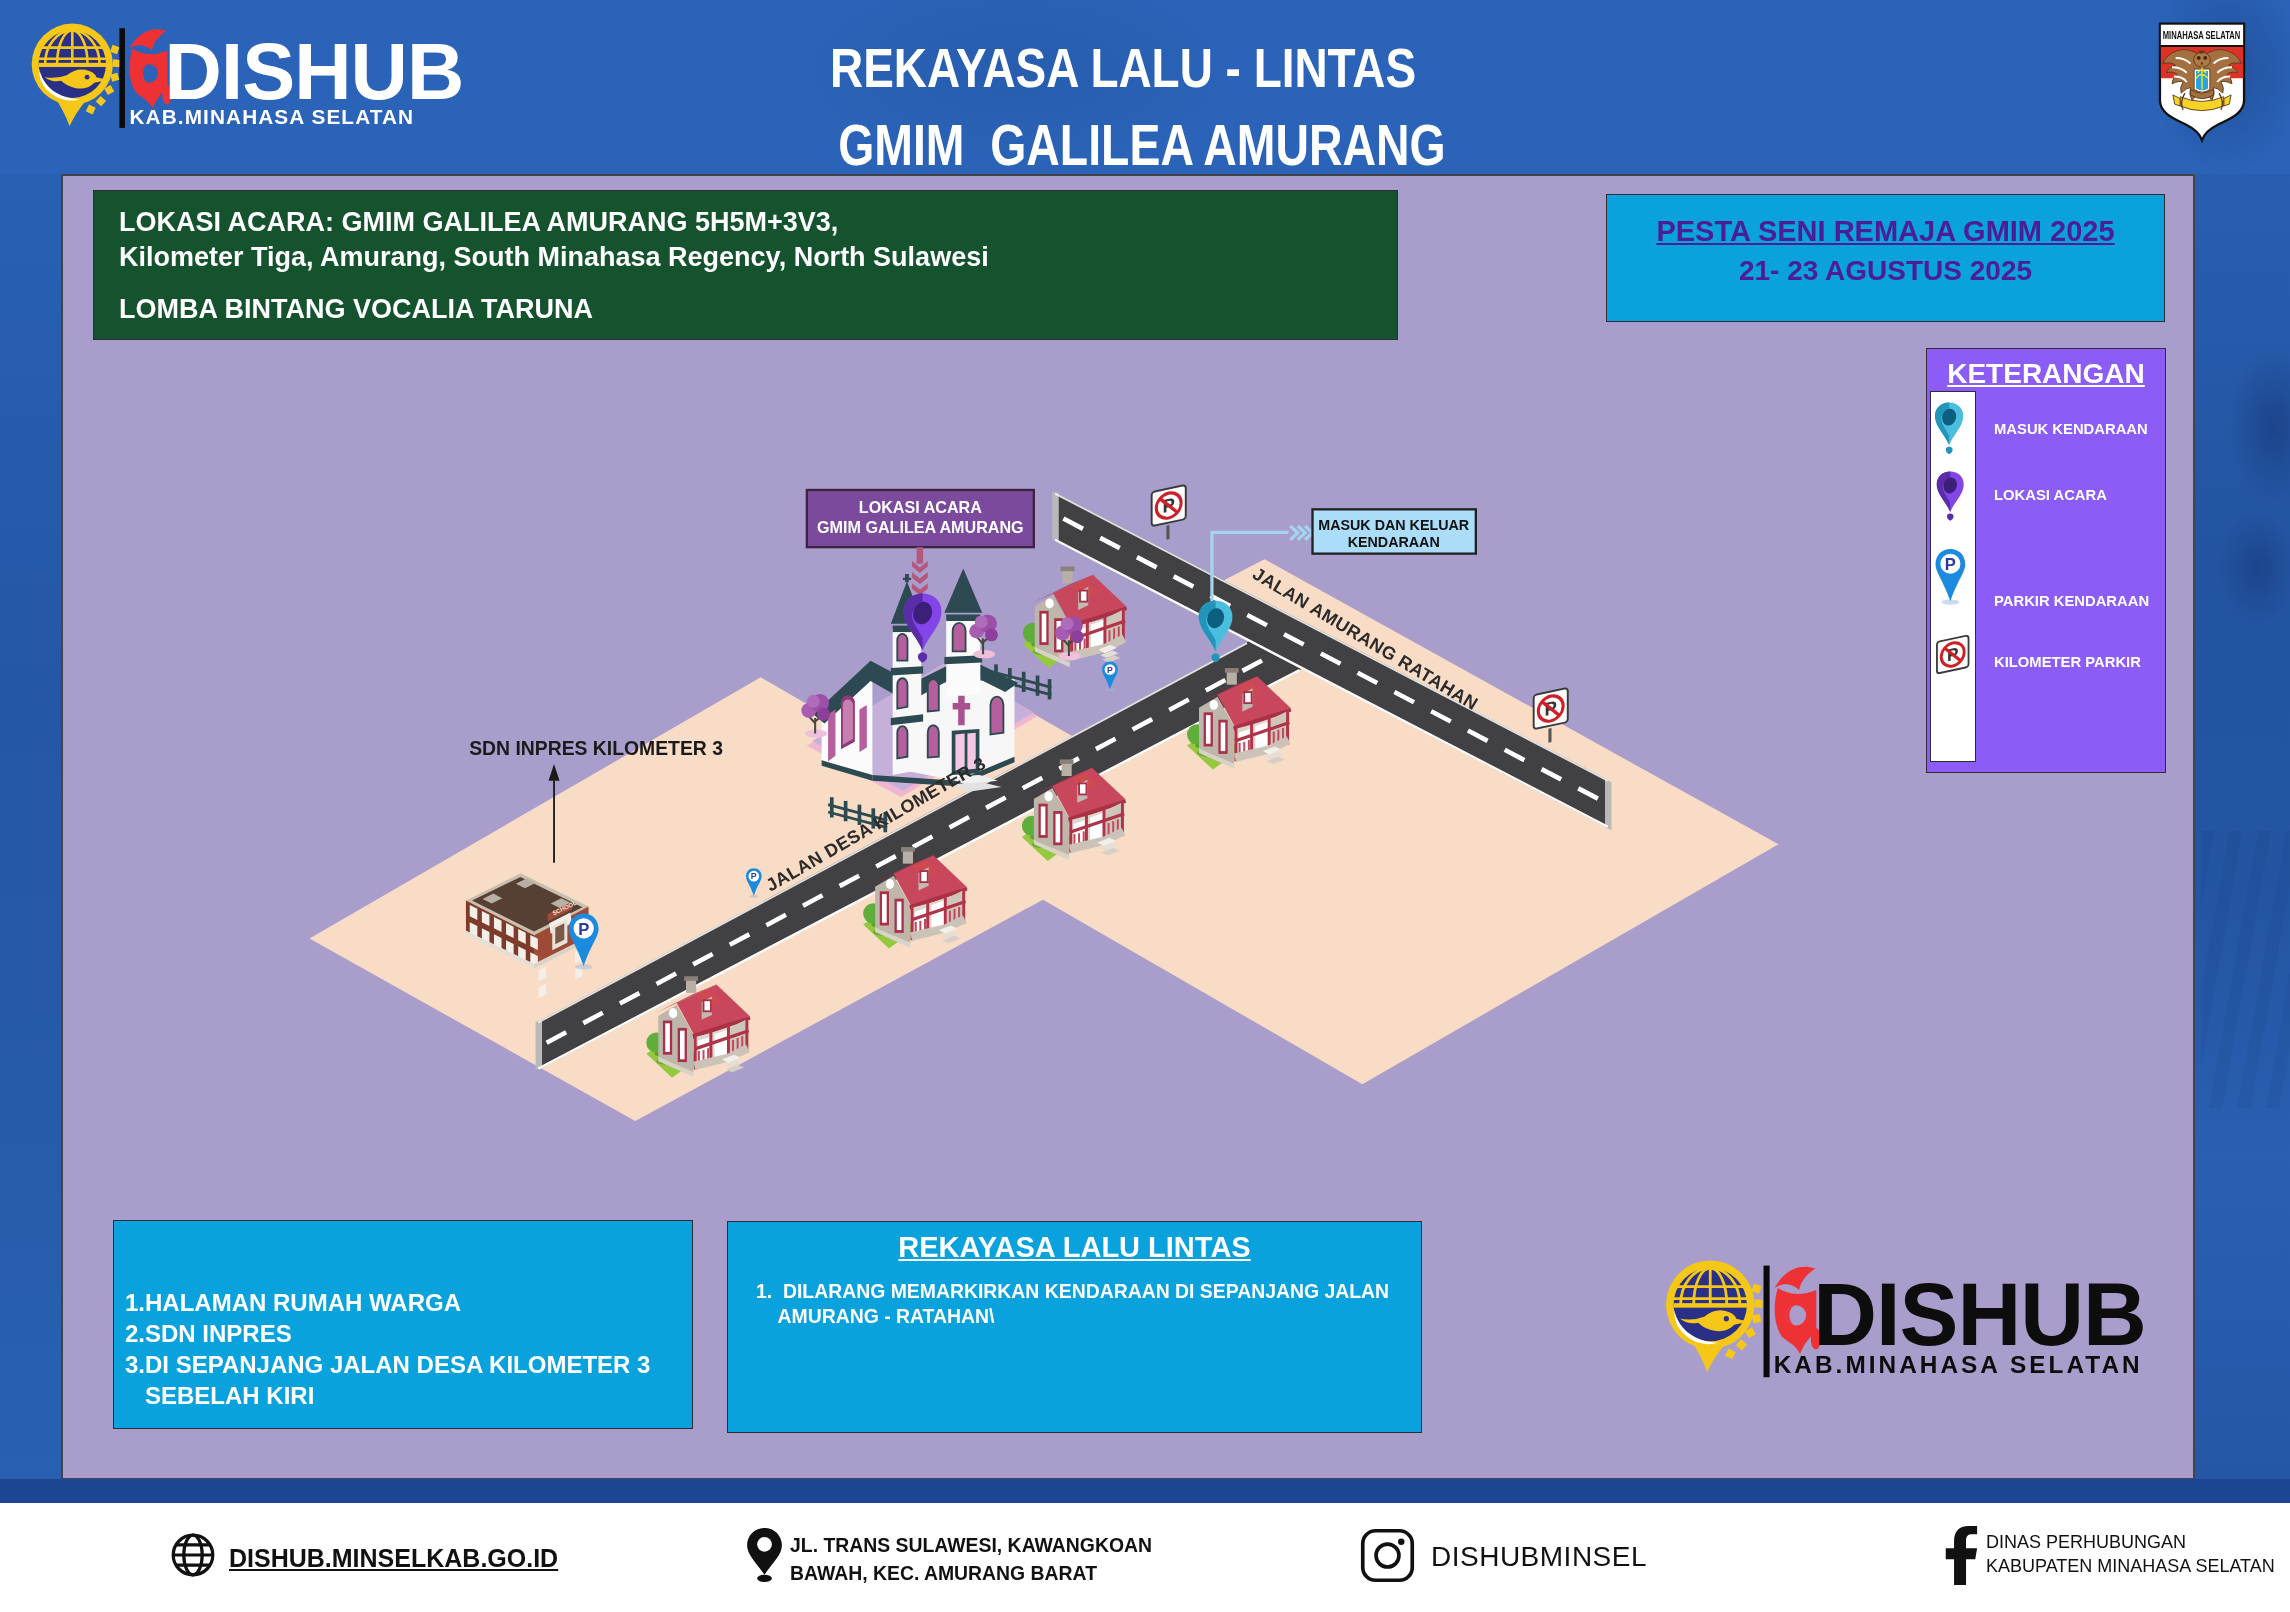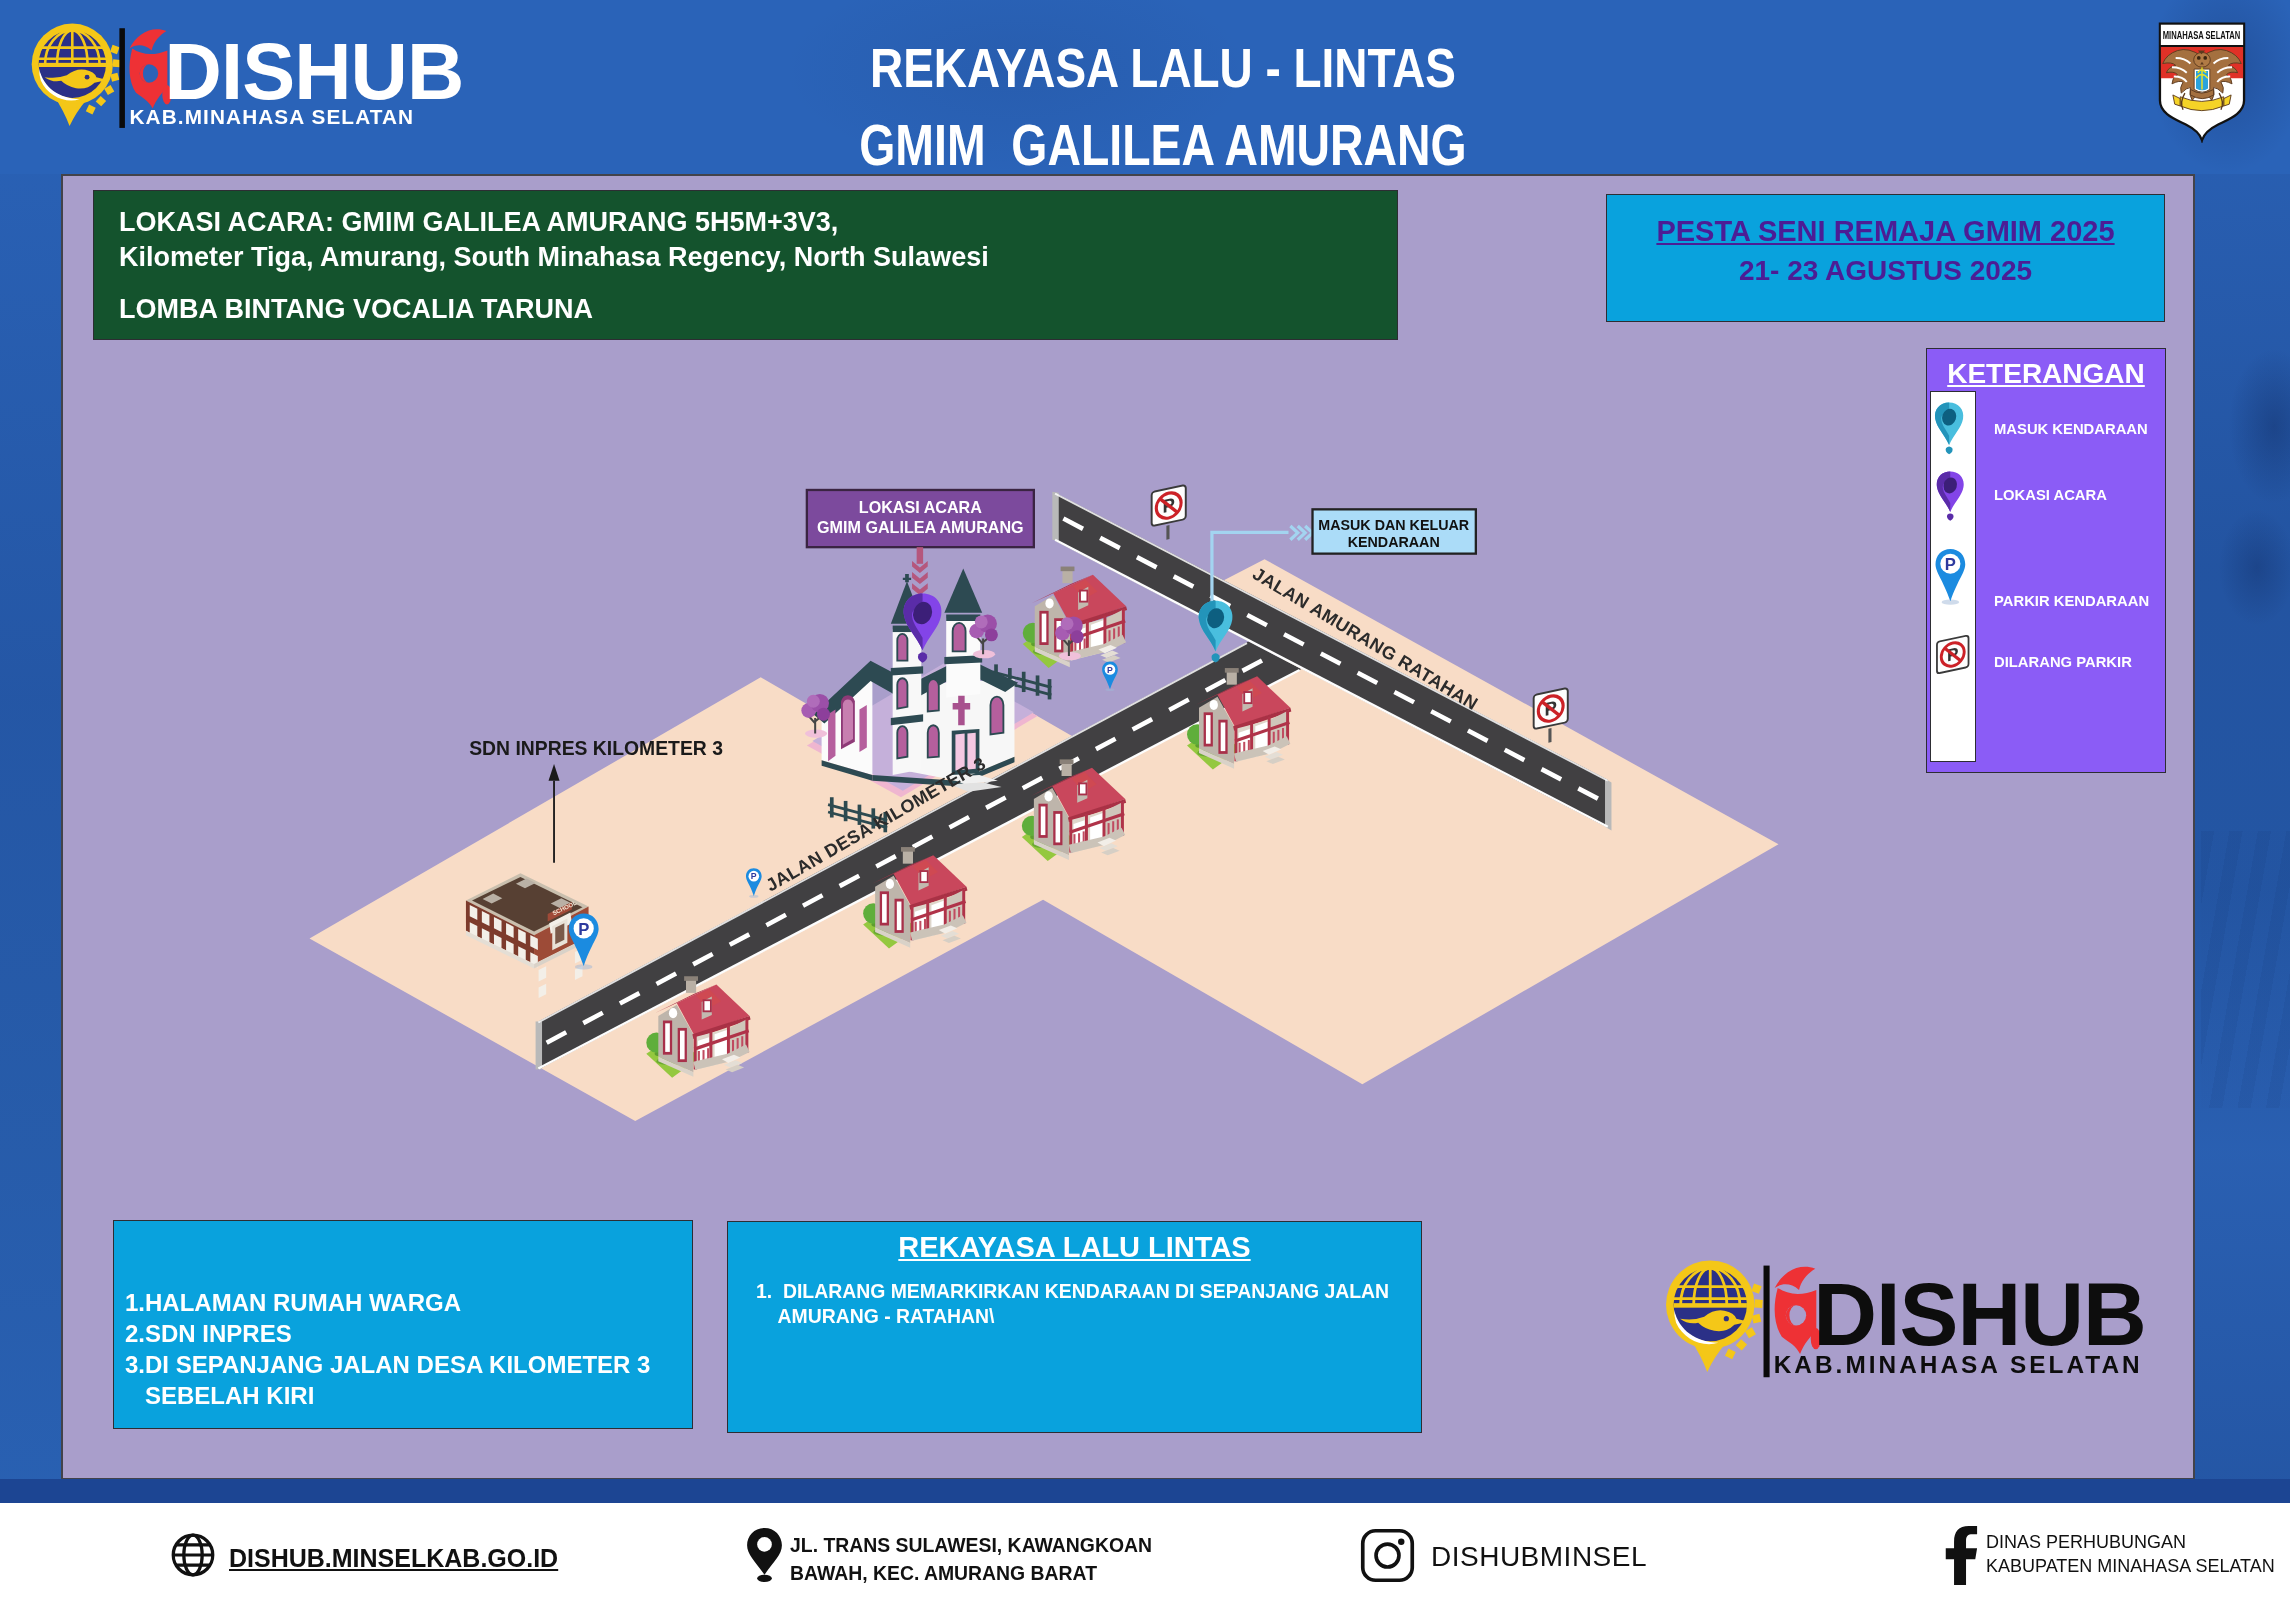--- a/index.html
+++ b/index.html
@@ -61,21 +61,21 @@
     <path d="M4,20 C12,4 28,-5 44,1 C36,6 30,13 28,22 C20,15 11,15 4,20 Z" fill="#ee3135"></path>
     <path d="M7,20 C2,38 3,56 11,68 C19,74 25,77 29,85 C33,75 39,68 45,62 L45,22 C31,28 17,27 7,20 Z" fill="#ee3135"></path>
     <circle cx="25" cy="47" r="10" fill="#2a63b8"></circle>
     <path d="M25,37 a10,10 0 1 0 0,20 a6.5,10 0 1 1 0,-20z" fill="#ee3135"></path>
     <ellipse cx="44.5" cy="70" rx="5" ry="10.5" fill="#ee3135"></ellipse>
   </g>
   <text x="148" y="89" font-size="86" font-weight="bold" fill="#fff" font-family="Liberation Sans, sans-serif" letter-spacing="-1">DISHUB</text>
   <text x="110" y="116" font-size="22.5" font-weight="bold" fill="#fff" font-family="Liberation Sans, sans-serif" letter-spacing="1.2">KAB.MINAHASA SELATAN</text>
 </svg>
 
-<div class="abs" style="left:757px;top:35px;width:812px;text-align:center;color:#fff;font-weight:bold;">
+<div class="abs" style="left:757px;top:35px;width:812px;text-align:left;color:#fff;font-weight:bold;">
   <div style="font-size:56px;letter-spacing:0px;transform:scaleX(0.82);">REKAYASA LALU - LINTAS</div>
   <div style="font-size:58px;letter-spacing:0px;margin-top:11px;transform:scaleX(0.80);">GMIM&nbsp; GALILEA AMURANG</div>
 </div>
 
 <svg class="abs" style="left:2157px;top:21px;" width="90" height="122" viewBox="0 0 97 132">
   <path d="M3,3 L94,3 L94,86 C94,100 78,106 66,112 C56,117 50,124 48.5,129 C47,124 41,117 31,112 C19,106 3,100 3,86 Z" fill="#fff" stroke="#111" stroke-width="2.5"></path>
   <rect x="4" y="4" width="89" height="22" fill="#fff"></rect>
   <line x1="3" y1="27" x2="94" y2="27" stroke="#111" stroke-width="2"></line>
   <text x="48" y="20" font-size="12.5" font-weight="bold" fill="#111" text-anchor="middle" font-family="Liberation Sans, sans-serif" textLength="84" lengthAdjust="spacingAndGlyphs">MINAHASA SELATAN</text>
   <path d="M4,28 L93,28 L93,62 L4,62 Z" fill="#e03127"></path>
@@ -398,21 +398,21 @@
     <g transform="translate(6,171) scale(0.95)">
         <use href="#ppin"></use>
       </g>
     <g transform="translate(6,271) scale(0.78)">
         <use href="#noparking"></use>
       </g>
   </svg>
   <div style="position:absolute;left:67px;top:72px;font-size:14.8px;">MASUK KENDARAAN</div>
   <div style="position:absolute;left:67px;top:138px;font-size:14.8px;">LOKASI ACARA</div>
   <div style="position:absolute;left:67px;top:244px;font-size:14.8px;">PARKIR KENDARAAN</div>
-  <div style="position:absolute;left:67px;top:305px;font-size:14.8px;">DILARANG PARKIR</div>
+  <div style="position:absolute;left:67px;top:305px;font-size:14.8px;">KILOMETER PARKIR</div>
 </div>
 
 <div class="abs" style="left:113px;top:1220px;width:580px;height:209px;background:#09a2dd;border:1.8px solid #2d2d33;color:#fff;font-weight:bold;">
   <div style="position:absolute;left:11px;top:66px;font-size:24px;line-height:31px;">1.HALAMAN RUMAH WARGA<br>2.SDN INPRES<br>3.DI SEPANJANG JALAN DESA KILOMETER 3<br>&nbsp;&nbsp;&nbsp;SEBELAH KIRI</div>
 </div>
 
 <div class="abs" style="left:727px;top:1221px;width:695px;height:212px;background:#09a2dd;border:1.8px solid #2d2d33;color:#fff;font-weight:bold;">
   <div style="text-align:center;margin-top:9.2px;font-size:29px;text-decoration:underline;">REKAYASA LALU LINTAS</div>
   <div style="position:absolute;left:28px;top:57px;font-size:19.4px;line-height:25px;">1.&nbsp;&nbsp;DILARANG MEMARKIRKAN KENDARAAN DI SEPANJANG JALAN<br>&nbsp;&nbsp;&nbsp;&nbsp;AMURANG - RATAHAN\</div>
 </div>

